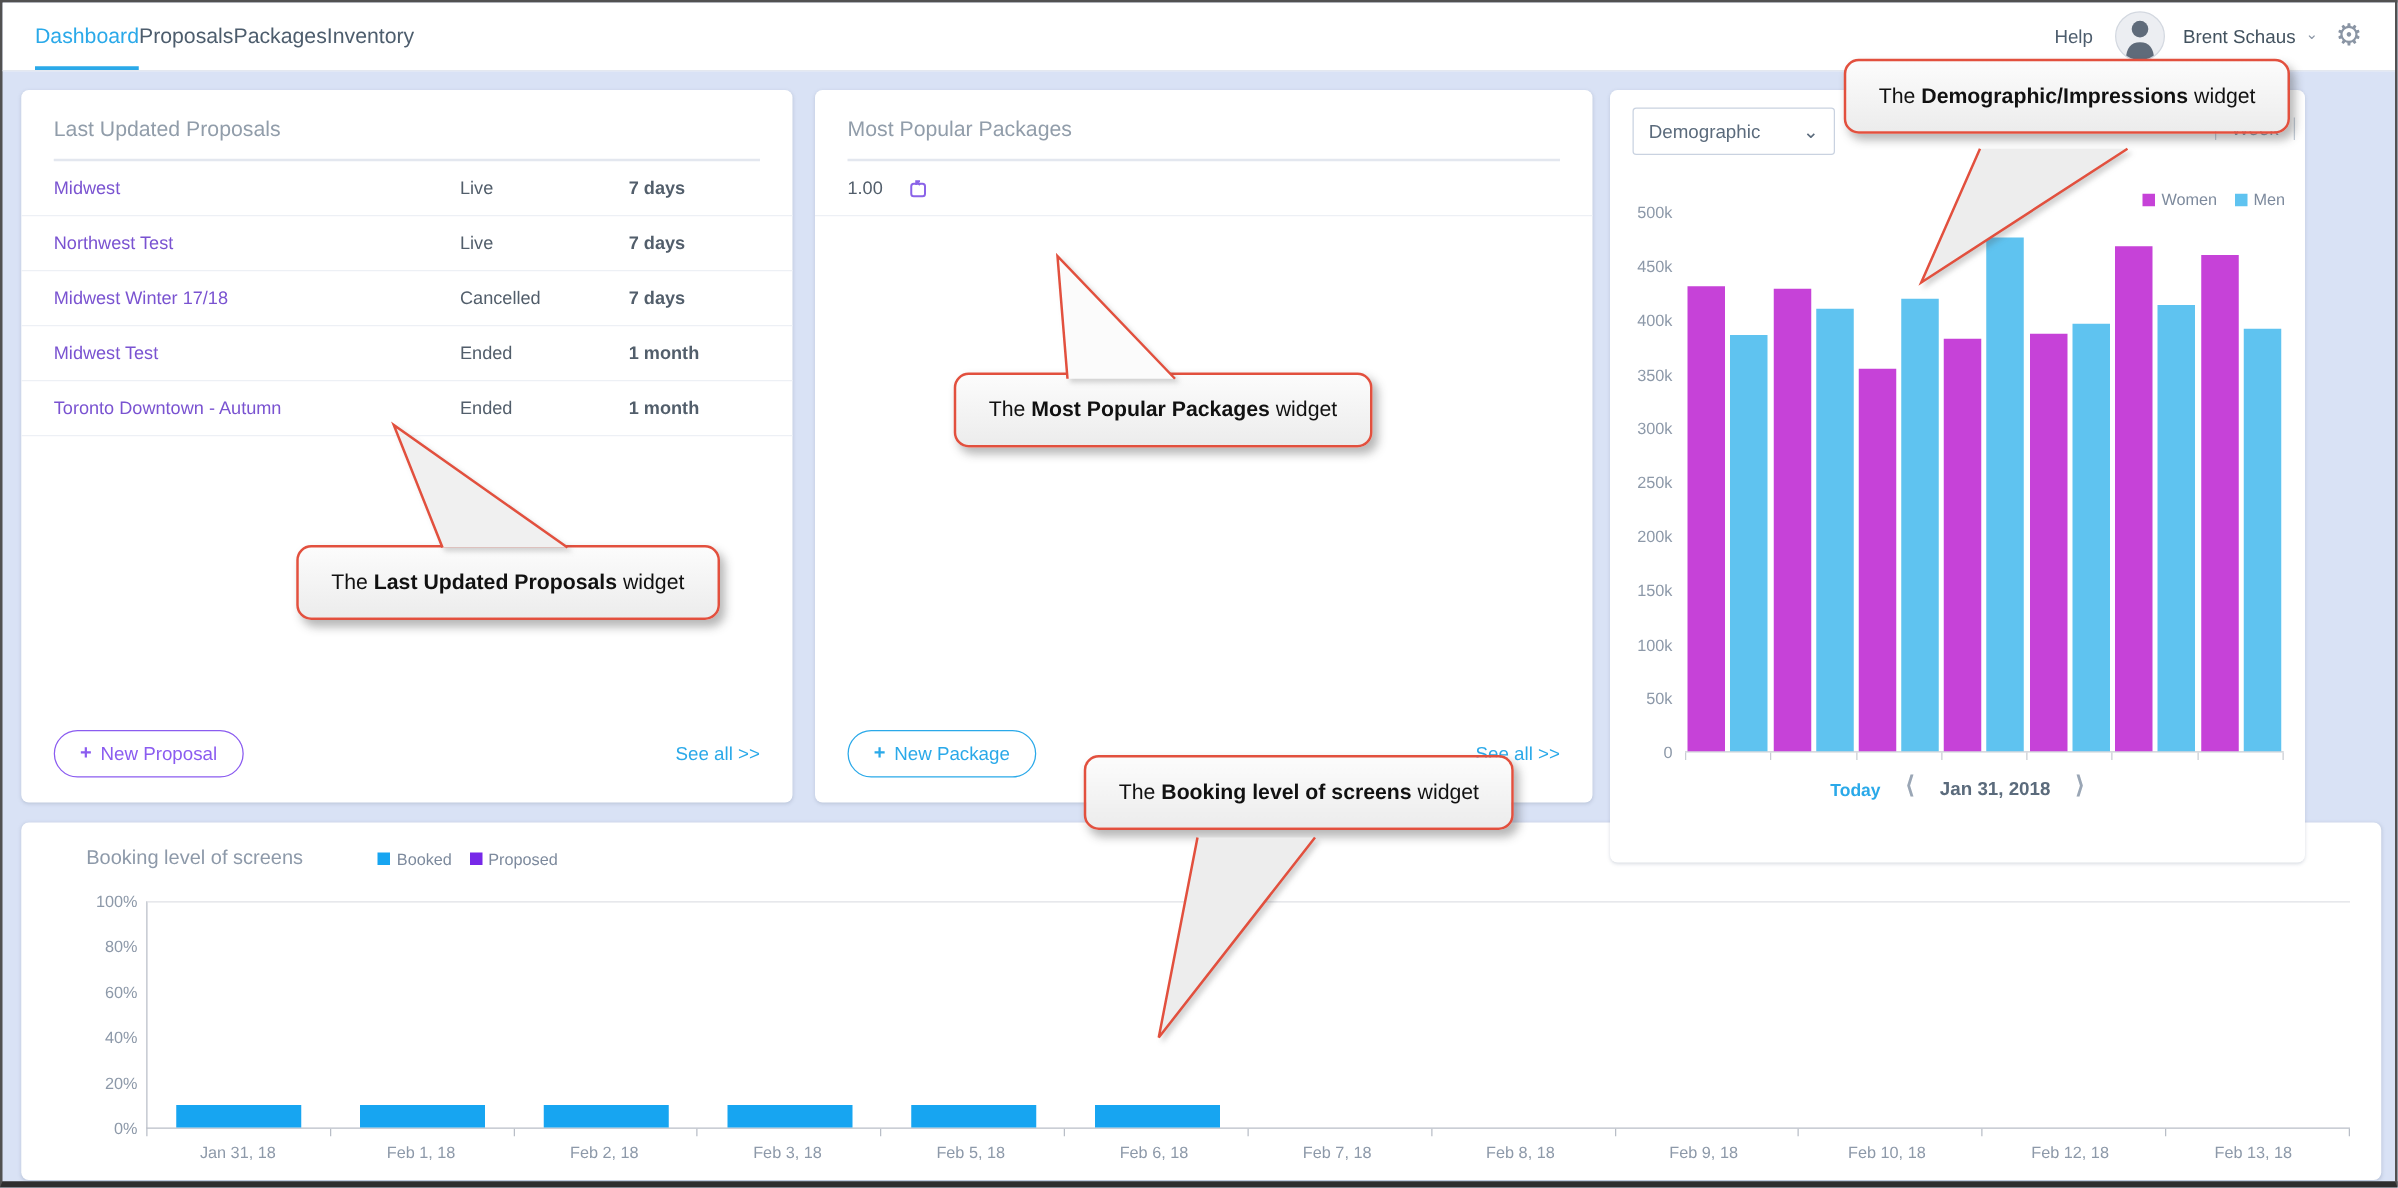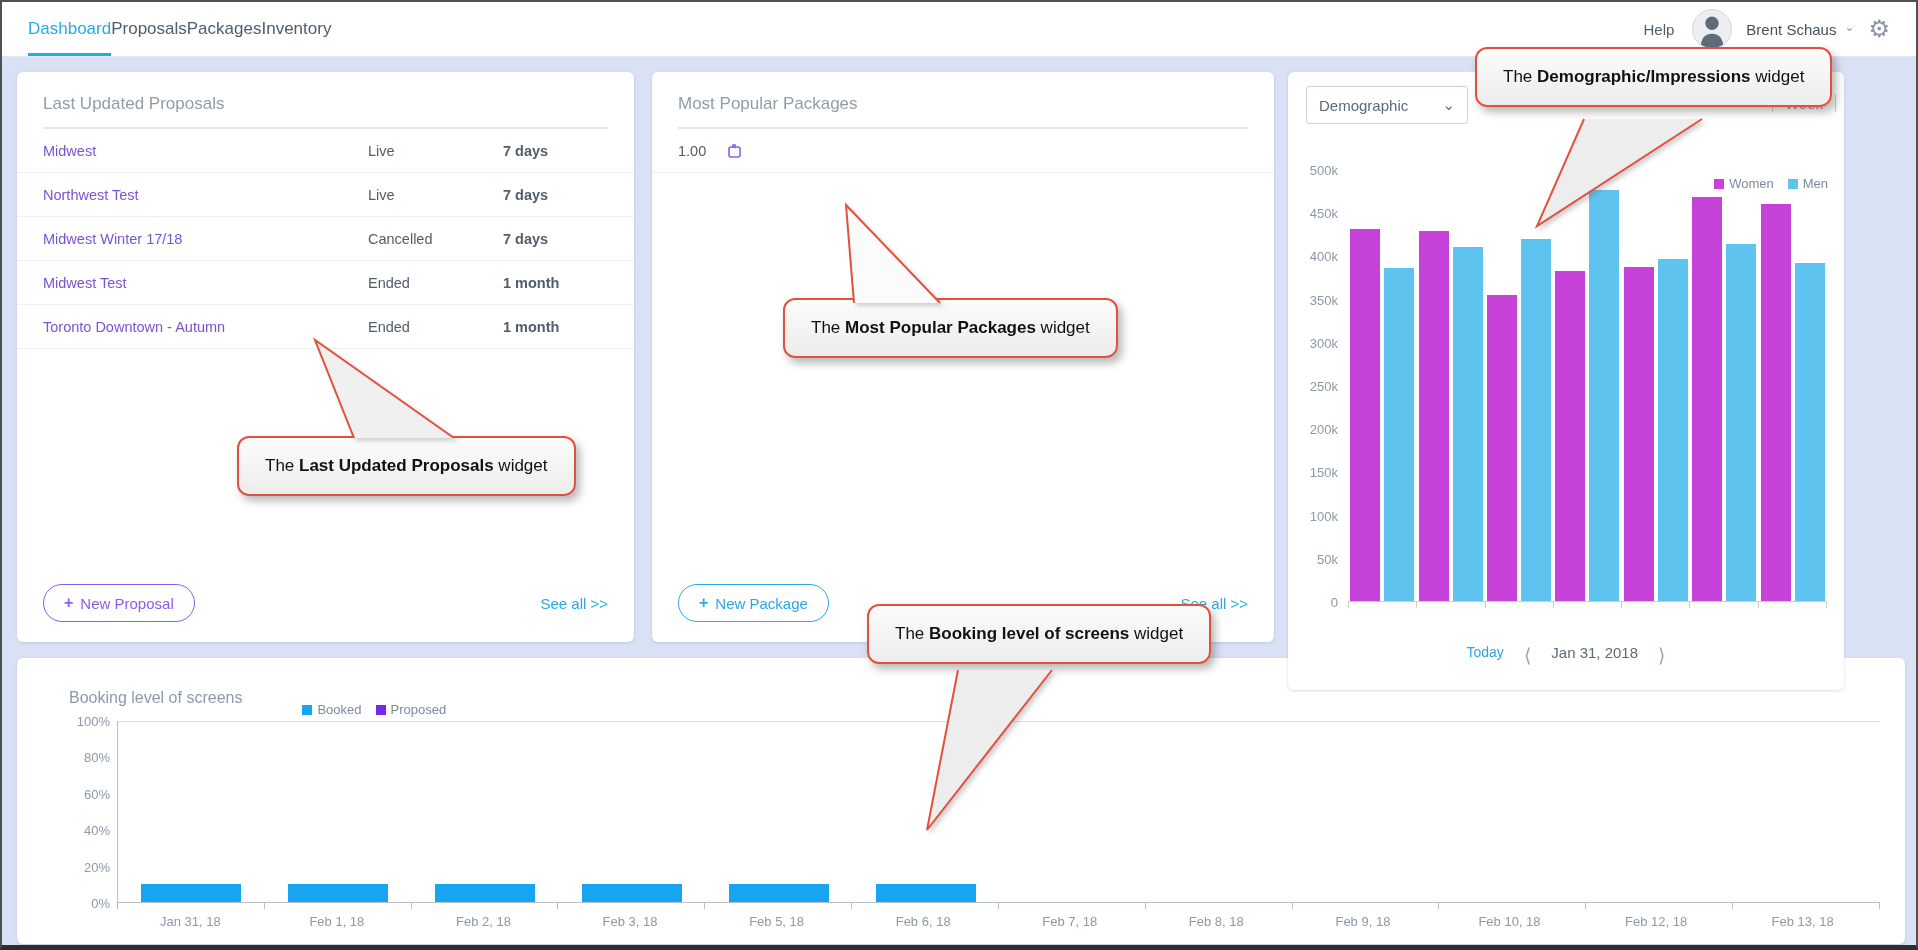--- a/index.html
+++ b/index.html
@@ -44,34 +44,34 @@
   .plus { font-size:16px; font-weight:bold; }
   .seeall { color:#2aa9e9; font-size:15px; cursor:pointer; }
   
   .demo-head { padding:14px 18px; }
   .dropdown { width:162px; height:38px; border:1px solid #c9d2e0; border-radius:3px; display:flex; align-items:center; justify-content:space-between; padding:0 12px; cursor:pointer; background:#fff; }
   .dropdown span { font-size:15px; color:#5b6b7c; }
   .dd-chev { color:#3fa9e8; font-size:14px; }
   .period { position:absolute; top:22px; right:8px; display:flex; align-items:center; gap:12px; }
   .vsep { width:1px; height:18px; background:#c4cdd8; }
   .period-label { font-size:15px; color:#8d99a9; cursor:pointer; }
-  .legend { position:absolute; display:flex; align-items:flex-start; gap:14px;margin-top:24px; }
+  .legend { position:absolute; display:flex; align-items:flex-start; gap:14px; }
   #demo-legend { top:80px; right:16px; }
   .leg-item { display:flex; align-items:center; gap:5px; font-size:13px; color:#7d8a9d; }
   .leg-sq { width:10px; height:10px; display:inline-block; }
   .demo-plot { position:absolute; left:60px; right:17px; top:98px; height:432px; border-bottom:1px solid #c9cdd4; display:flex; align-items:flex-end; justify-content:space-around; }
   .demo-ylab { position:absolute; left:0; width:50px; text-align:right; font-size:13px; color:#8d99a9; transform:translateY(-50%); }
   .bargroup { display:flex; align-items:flex-end; gap:4px; }
   .dbar { width:30px; }
   .demo-ticks { position:absolute; left:60px; right:17px; top:530px; height:6px; display:flex; }
   .demo-ticks i { flex:1; border-left:1px solid #c9cdd4; }
   .demo-ticks i:last-child { border-right:1px solid #c9cdd4; }
   .demo-xlabs { position:absolute; left:60px; right:17px; top:540px; display:flex; }
   .demo-xlabs span { flex:1; text-align:center; font-size:13px; color:#8d99a9; }
-  .demo-foot { position:absolute; left:0; right:0; top:572px; display:flex; align-items:flex-start; justify-content:center; gap:20px; }
+  .demo-foot { position:absolute; left:0; right:0; top:544px; display:flex; align-items:flex-end; justify-content:center; gap:20px;font-weight:bold; }
   .today { color:#2aa9e9; font-size:14px; cursor:pointer; }
   .datechev { color:#9aa6b5; font-size:19px; cursor:pointer; }
   .datelab { color:#5b6b7c; font-size:15px; }
   
   .book-head { display:flex; align-items:center; gap:60px; padding:20px 0 0 52px; }
   .book-title { font-size:16px; color:#8d99a9; }
   .book-plot { position:absolute; left:100px; right:25px; top:63px; height:182px; border-left:1px solid #b9bec7; border-bottom:1px solid #b9bec7; }
   .grid100 { position:absolute; left:0; right:0; top:0; border-top:1px solid #dfe1e6; }
   .book-ylab { position:absolute; width:55px; text-align:right; font-size:13px; color:#8d99a9; transform:translateY(-50%); left:38px; }
   .book-cells { position:absolute; left:0; right:0; bottom:0; top:0; display:flex; }
@@ -82,21 +82,21 @@
   .book-ticks i:last-child { border-right:1px solid #b9bec7; }
   .book-xlabs { position:absolute; left:100px; right:29px; top:256px; display:flex; }
   .book-xlabs span { flex:1; text-align:center; font-size:13px; color:#8d99a9; }
   
   .callout { position:absolute; z-index:51; background:linear-gradient(180deg,#fcfcfc,#ececec);
     border:2px solid #e2503e; border-radius:12px; padding:18px 26px; font-size:17px; color:#111;
     box-shadow:4px 5px 8px rgba(50,50,50,0.35); white-space:nowrap; }
   .callout b { font-weight:bold; }
   .tail { position:absolute; z-index:52; filter:drop-shadow(3px 3px 2px rgba(80,80,80,0.25)); }
   #co1 { left:235px; top:434px; }
-  #co2 { left:761px; top:296px;margin-left:20px; }
+  #co2 { left:761px; top:296px; }
   #co3 { left:1473px; top:45px; }
   #co4 { left:865px; top:602px; }
   #tail1 { left:293px; top:328px; }
   #tail2 { left:828px; top:193px; }
   #tail3 { left:1518px; top:112px; }
   #tail4 { left:908px; top:662px; }
 </style>
 </head>
 <body>
 

